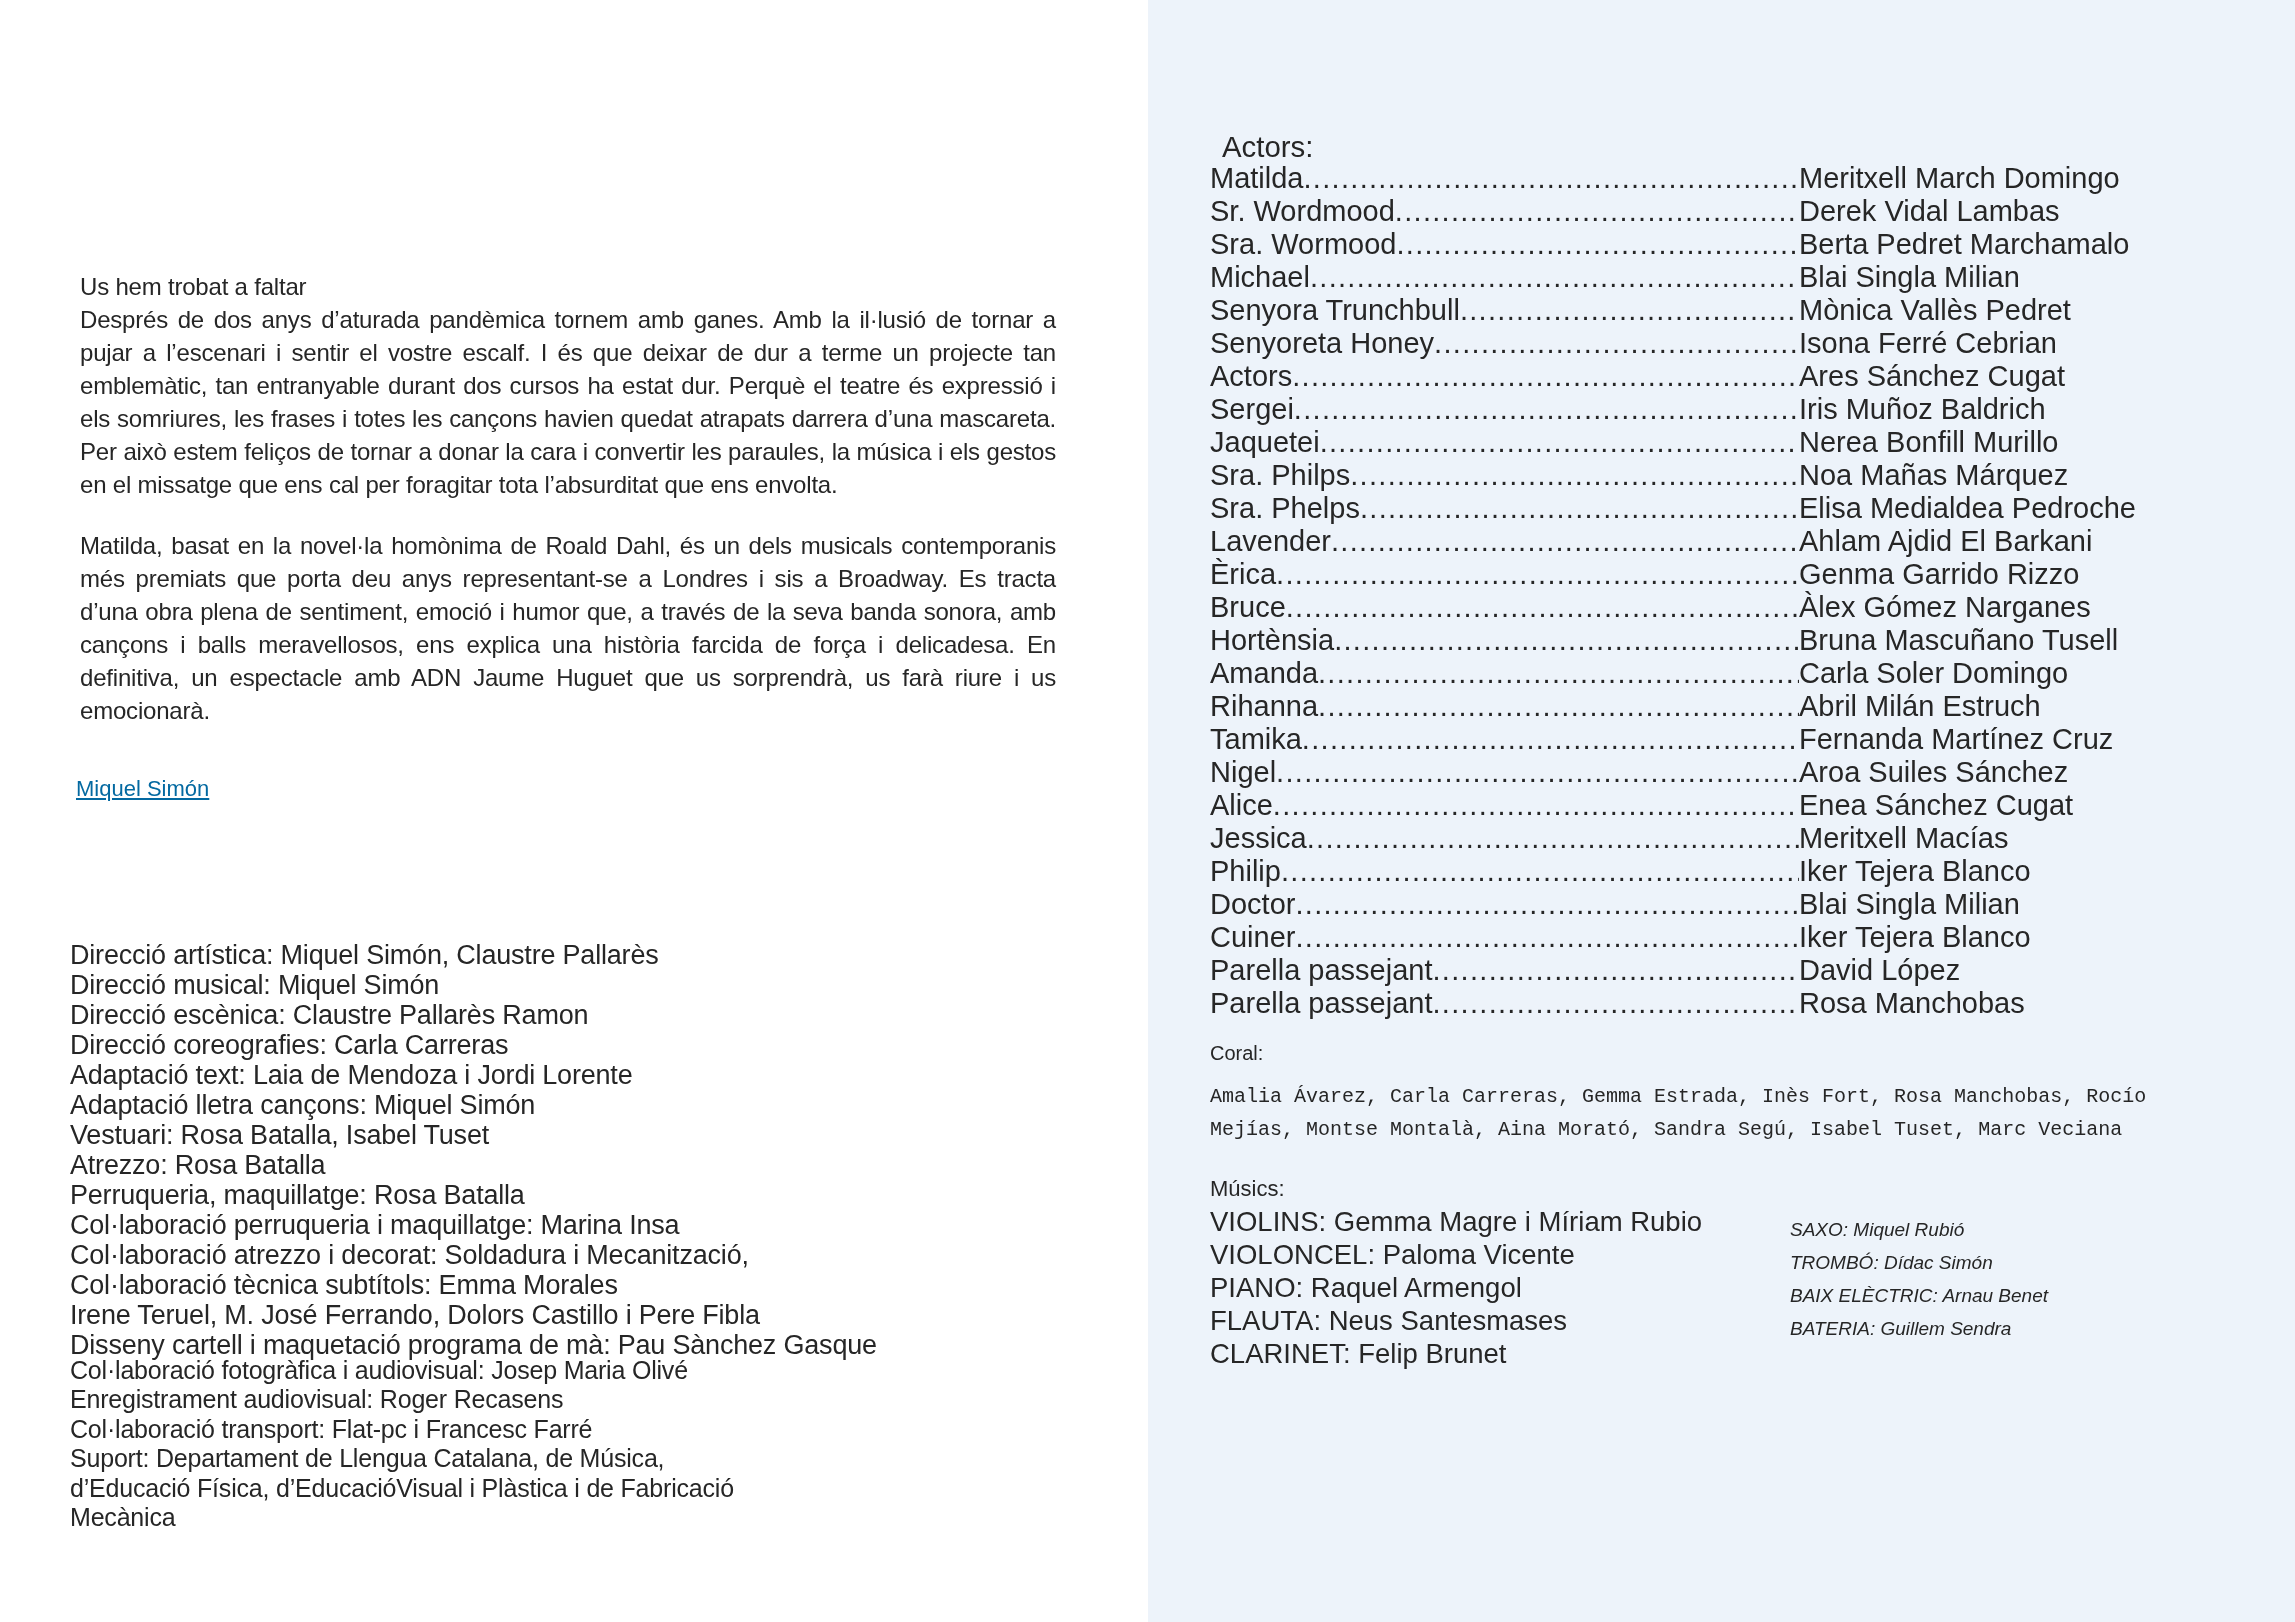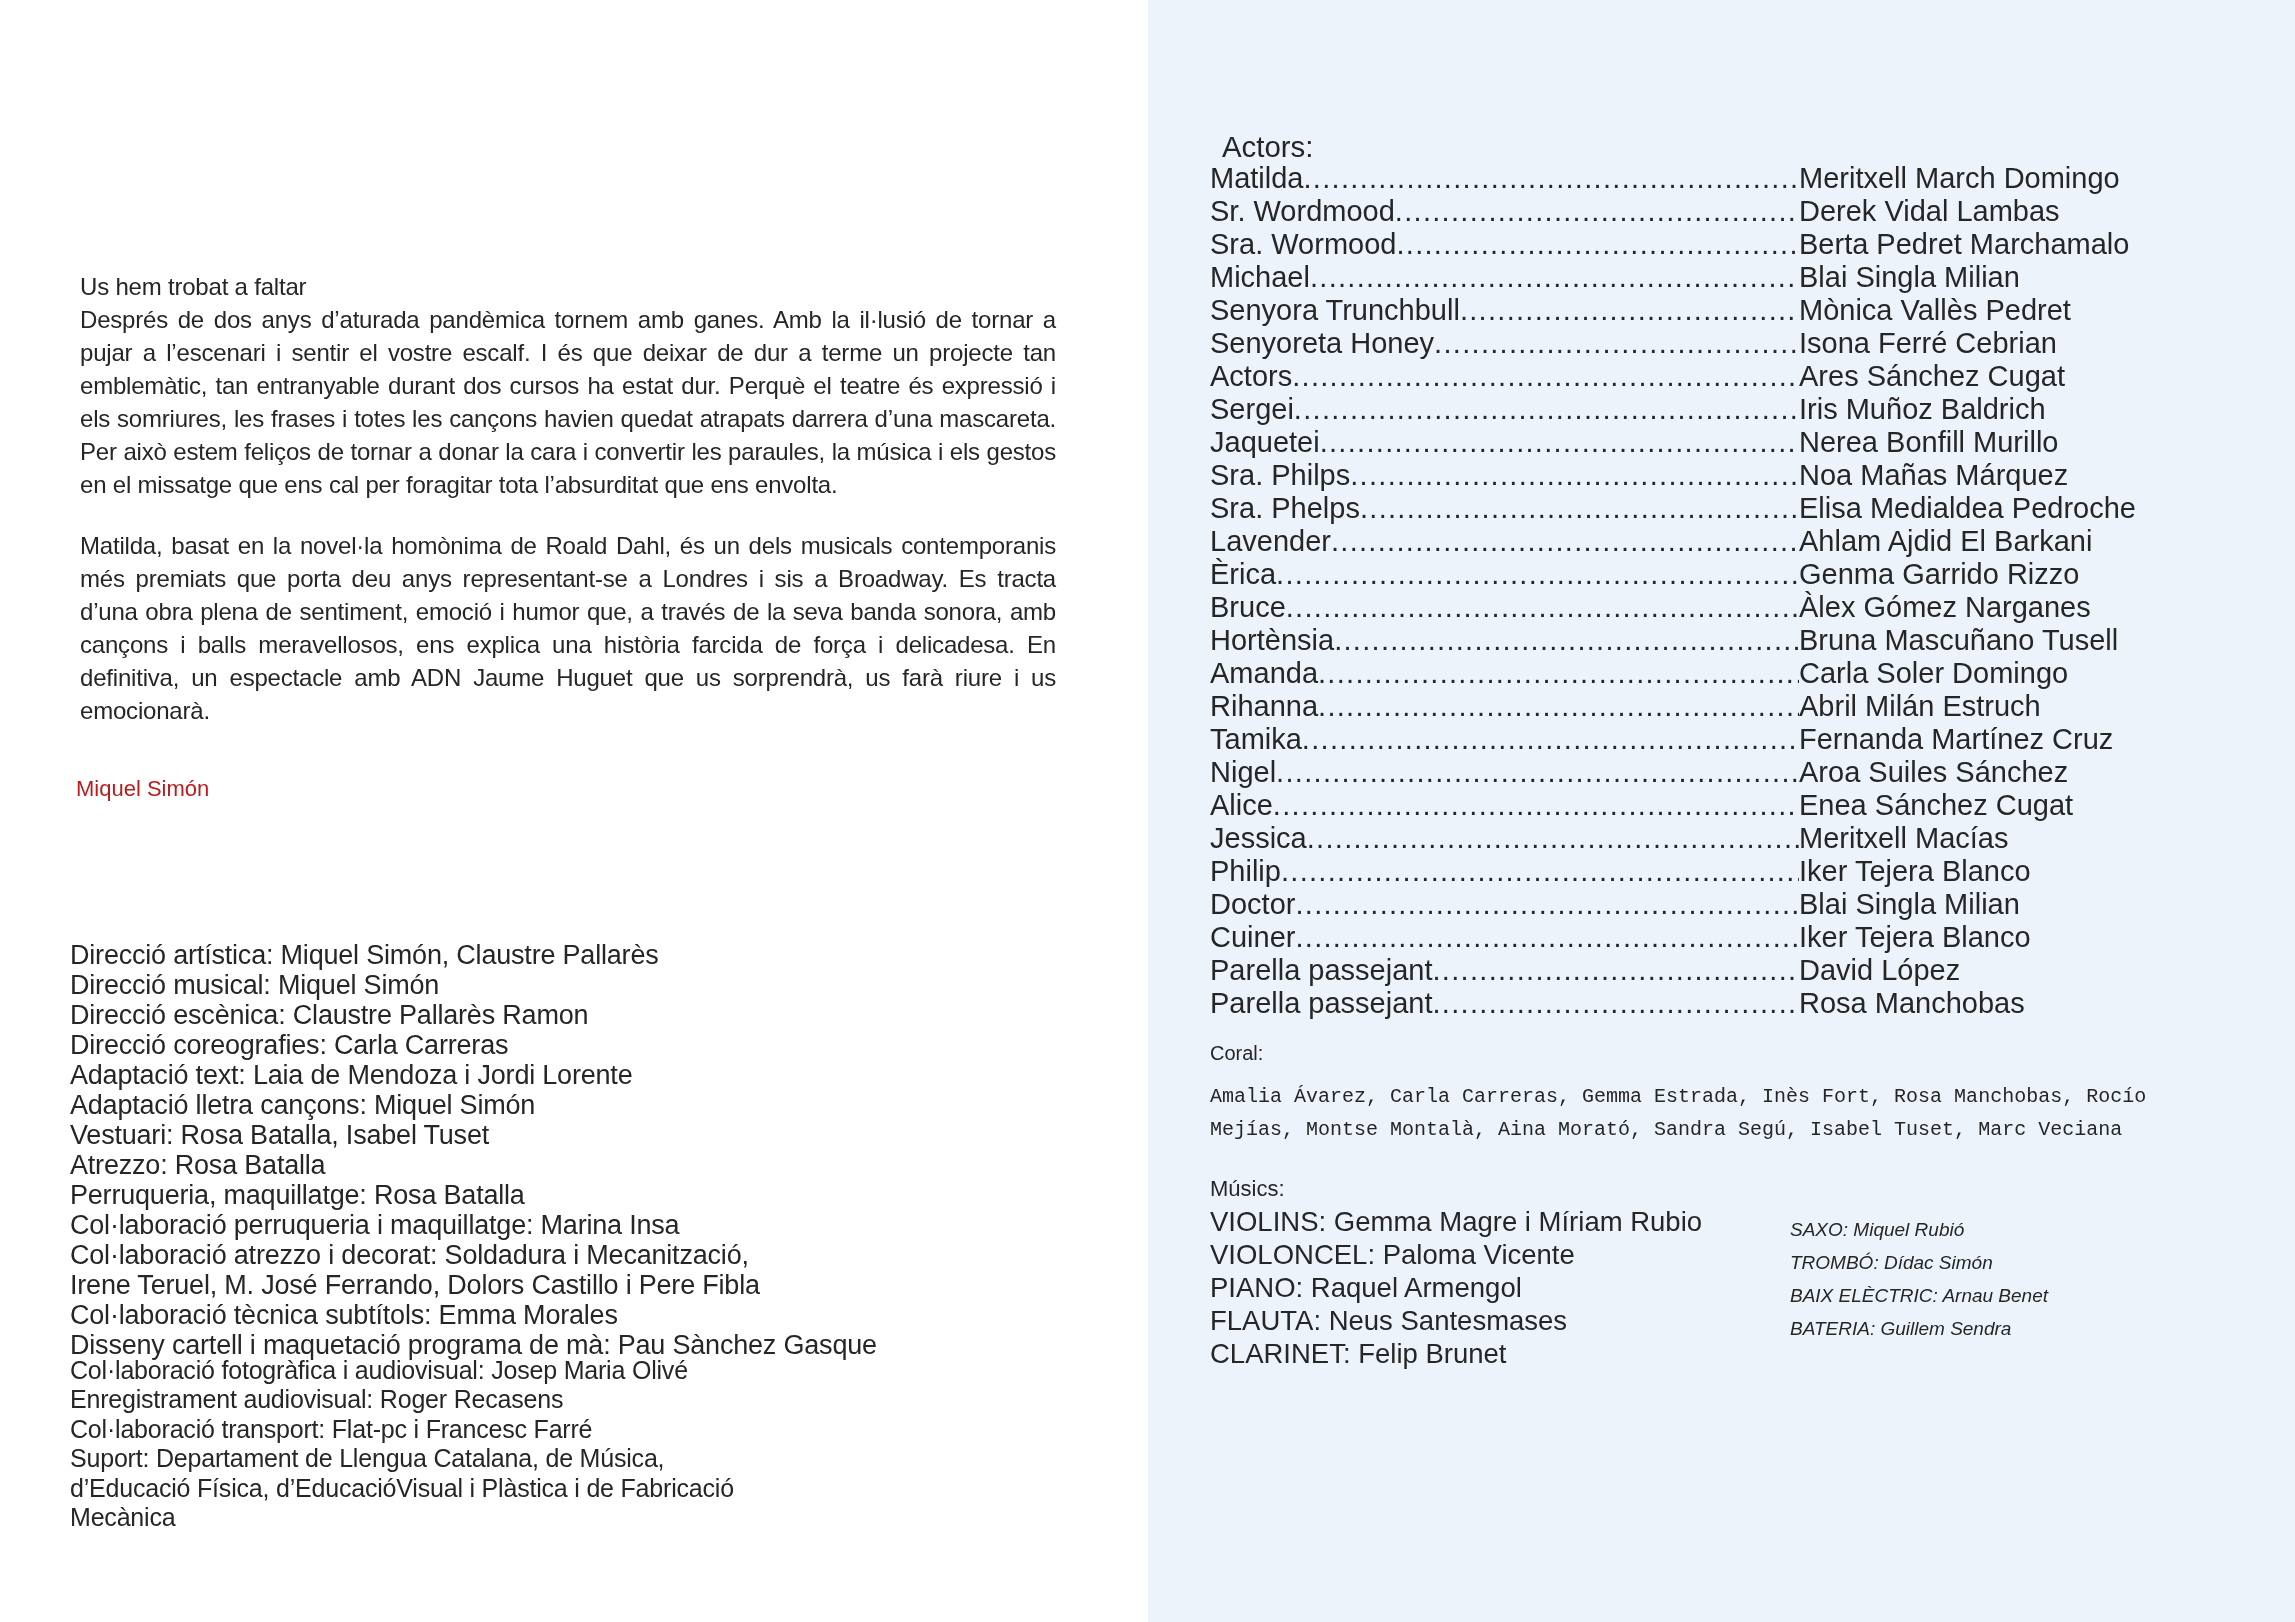--- a/index.html
+++ b/index.html
@@ -17,21 +17,21 @@
   #intro-block { position: absolute; left: 80px; top: 270px; width: 976px; }
   #intro-block p {
     margin: 0; text-align: justify; font-size: 24px; line-height: 33px;
     letter-spacing: -0.2px;
   }
   #intro-opening { text-align: left !important; }
   .para-gap { margin-top: 28px !important; }
 
   #signature {
     position: absolute; left: 76px; top: 776px;
-    font-size: 22px; color: #b91c1c;
+    font-size: 22px; color: #0369a1; text-decoration: underline;
   }
 
   .credits { position: absolute; left: 70px; }
   #credits-primary   { top: 940px; font-size: 27px; line-height: 30px; letter-spacing: -0.2px; }
   #credits-secondary { top: 1356px; font-size: 25px; line-height: 29.4px; letter-spacing: -0.2px; }
   .credit-line { white-space: nowrap; }
 
   
   .rp-abs { position: absolute; }
   #actors-header { left: 74px; top: 130px; font-size: 29.4px; }
@@ -84,23 +84,23 @@
   <div class="credit-line">Vestuari: Rosa Batalla, Isabel Tuset</div>
 
   <div class="credit-line">Atrezzo: Rosa Batalla</div>
 
   <div class="credit-line">Perruqueria, maquillatge: Rosa Batalla</div>
 
   <div class="credit-line">Col·laboració perruqueria i maquillatge: Marina Insa</div>
 
   <div class="credit-line">Col·laboració atrezzo i decorat: Soldadura i Mecanització,</div>
 
+  <div class="credit-line">Col·laboració tècnica subtítols: Emma Morales</div>
+
   <div class="credit-line">Irene Teruel, M. José Ferrando, Dolors Castillo i Pere Fibla</div>
-
-  <div class="credit-line">Col·laboració tècnica subtítols: Emma Morales</div>
 
   <div class="credit-line">Disseny cartell i maquetació programa de mà: Pau Sànchez Gasque</div>
 </div>
   <div class="credits" id="credits-secondary">
   <div class="credit-line">Col·laboració fotogràfica i audiovisual: Josep Maria Olivé</div>
 
   <div class="credit-line">Enregistrament audiovisual: Roger Recasens</div>
 
   <div class="credit-line">Col·laboració transport: Flat-pc i Francesc Farré</div>
 

